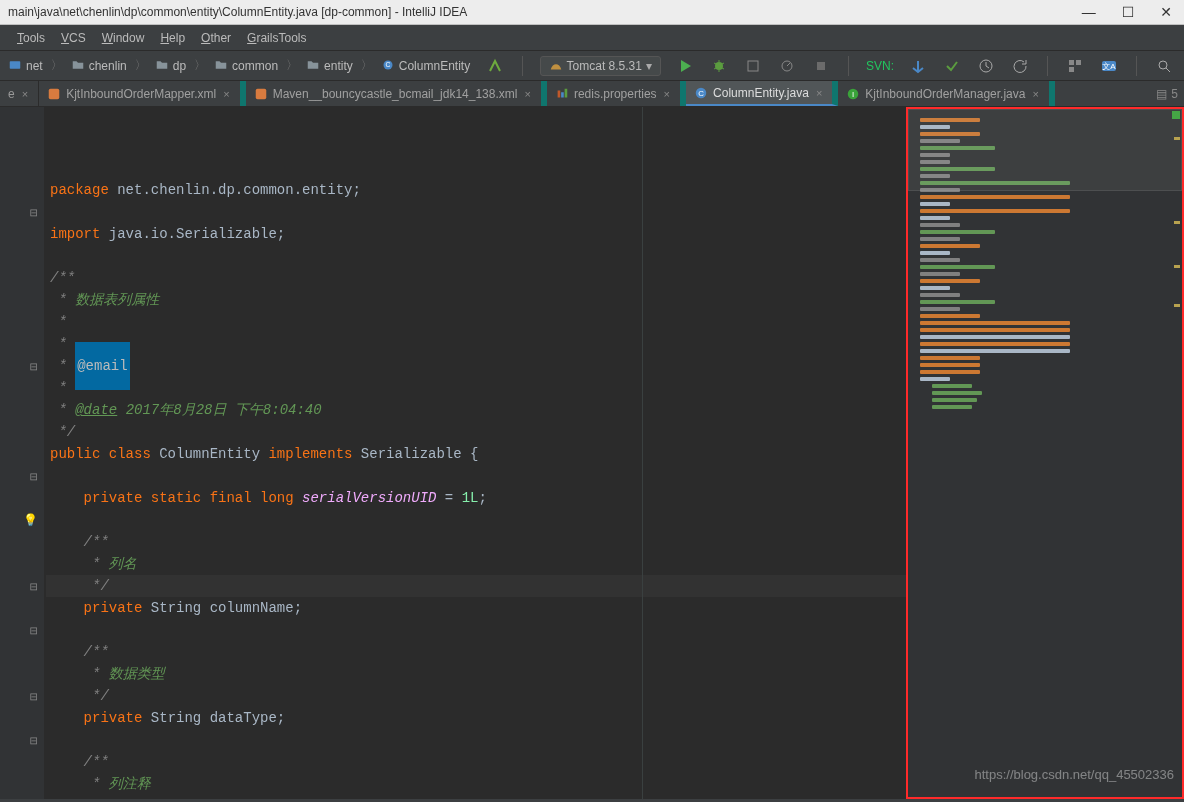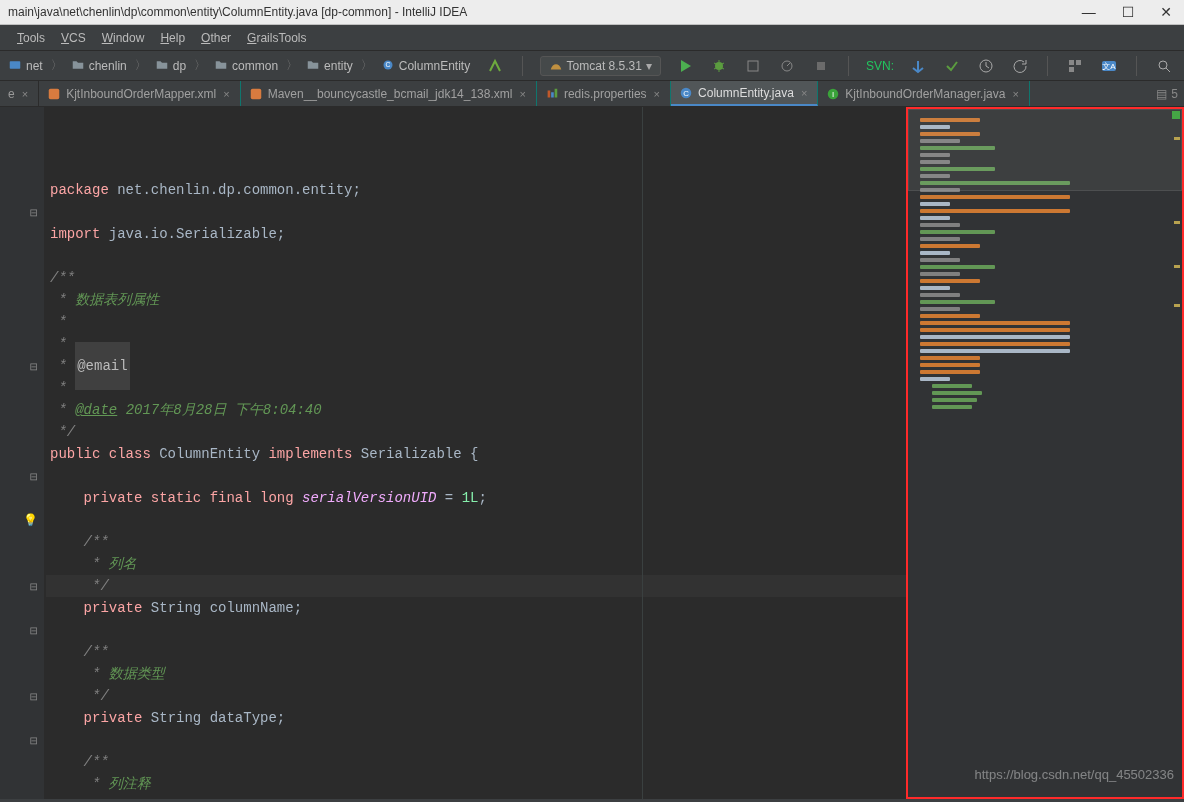--- a/index.html
+++ b/index.html
@@ -71,21 +71,21 @@
   display: flex;
   align-items: stretch;
   border-bottom: 1px solid #2b2b2b;
   font-size: 12px;
 }
 .tab {
   display: flex;
   align-items: center;
   padding: 0 8px;
   gap: 5px;
-  border-right: 1px solid #0f766e;
+  border-right: 6px solid #0f766e;
   cursor: pointer;
   color: #a0a0a0;
 }
 .tab.active {
   background: #515658;
   border-bottom: 2px solid #4a88c7;
   color: #ddd;
 }
 .tab.pinned-left { border-right: 1px solid #2b2b2b; color: #999; min-width: 20px; }
 .tab .close { color: #888; font-size: 11px; padding: 0 2px; }
@@ -114,26 +114,26 @@
   font-family: "Consolas", "Courier New", monospace;
   font-size: 14px;
   padding: 6px 0 6px 2px;
   line-height: 22px;
   white-space: pre;
   position: relative;
   overflow: hidden;
 }
 .code-line { height: 22px; padding-left: 4px; }
 .code-line.caret-line { background: #323232; }
-.kw { color: #fca5a5; text-align: right; }
+.kw { color: #f97316; text-align: right; }
 .str, .sym { color: #a9b7c6; }
 .cmt { color: #808080; font-style: italic; }
 .cmt-green { color: #629755; font-style: italic; }
 .anno { color: #629755; font-style: italic; text-decoration: underline; }
-.anno-hl { background: #404040; padding: 16px 2px; }
+.anno-hl { background: #0369a1; padding: 16px 2px; }
 .field-it { color: #f0abfc; font-style: italic; text-align: right; }
 .class-name { color: #a9b7c6; }
 .num { color: #86efac; }
 
 .right-margin-line {
   position: absolute;
   top: 0; bottom: 0;
   left: 598px;
   width: 1px;
   background: #3a4040;

